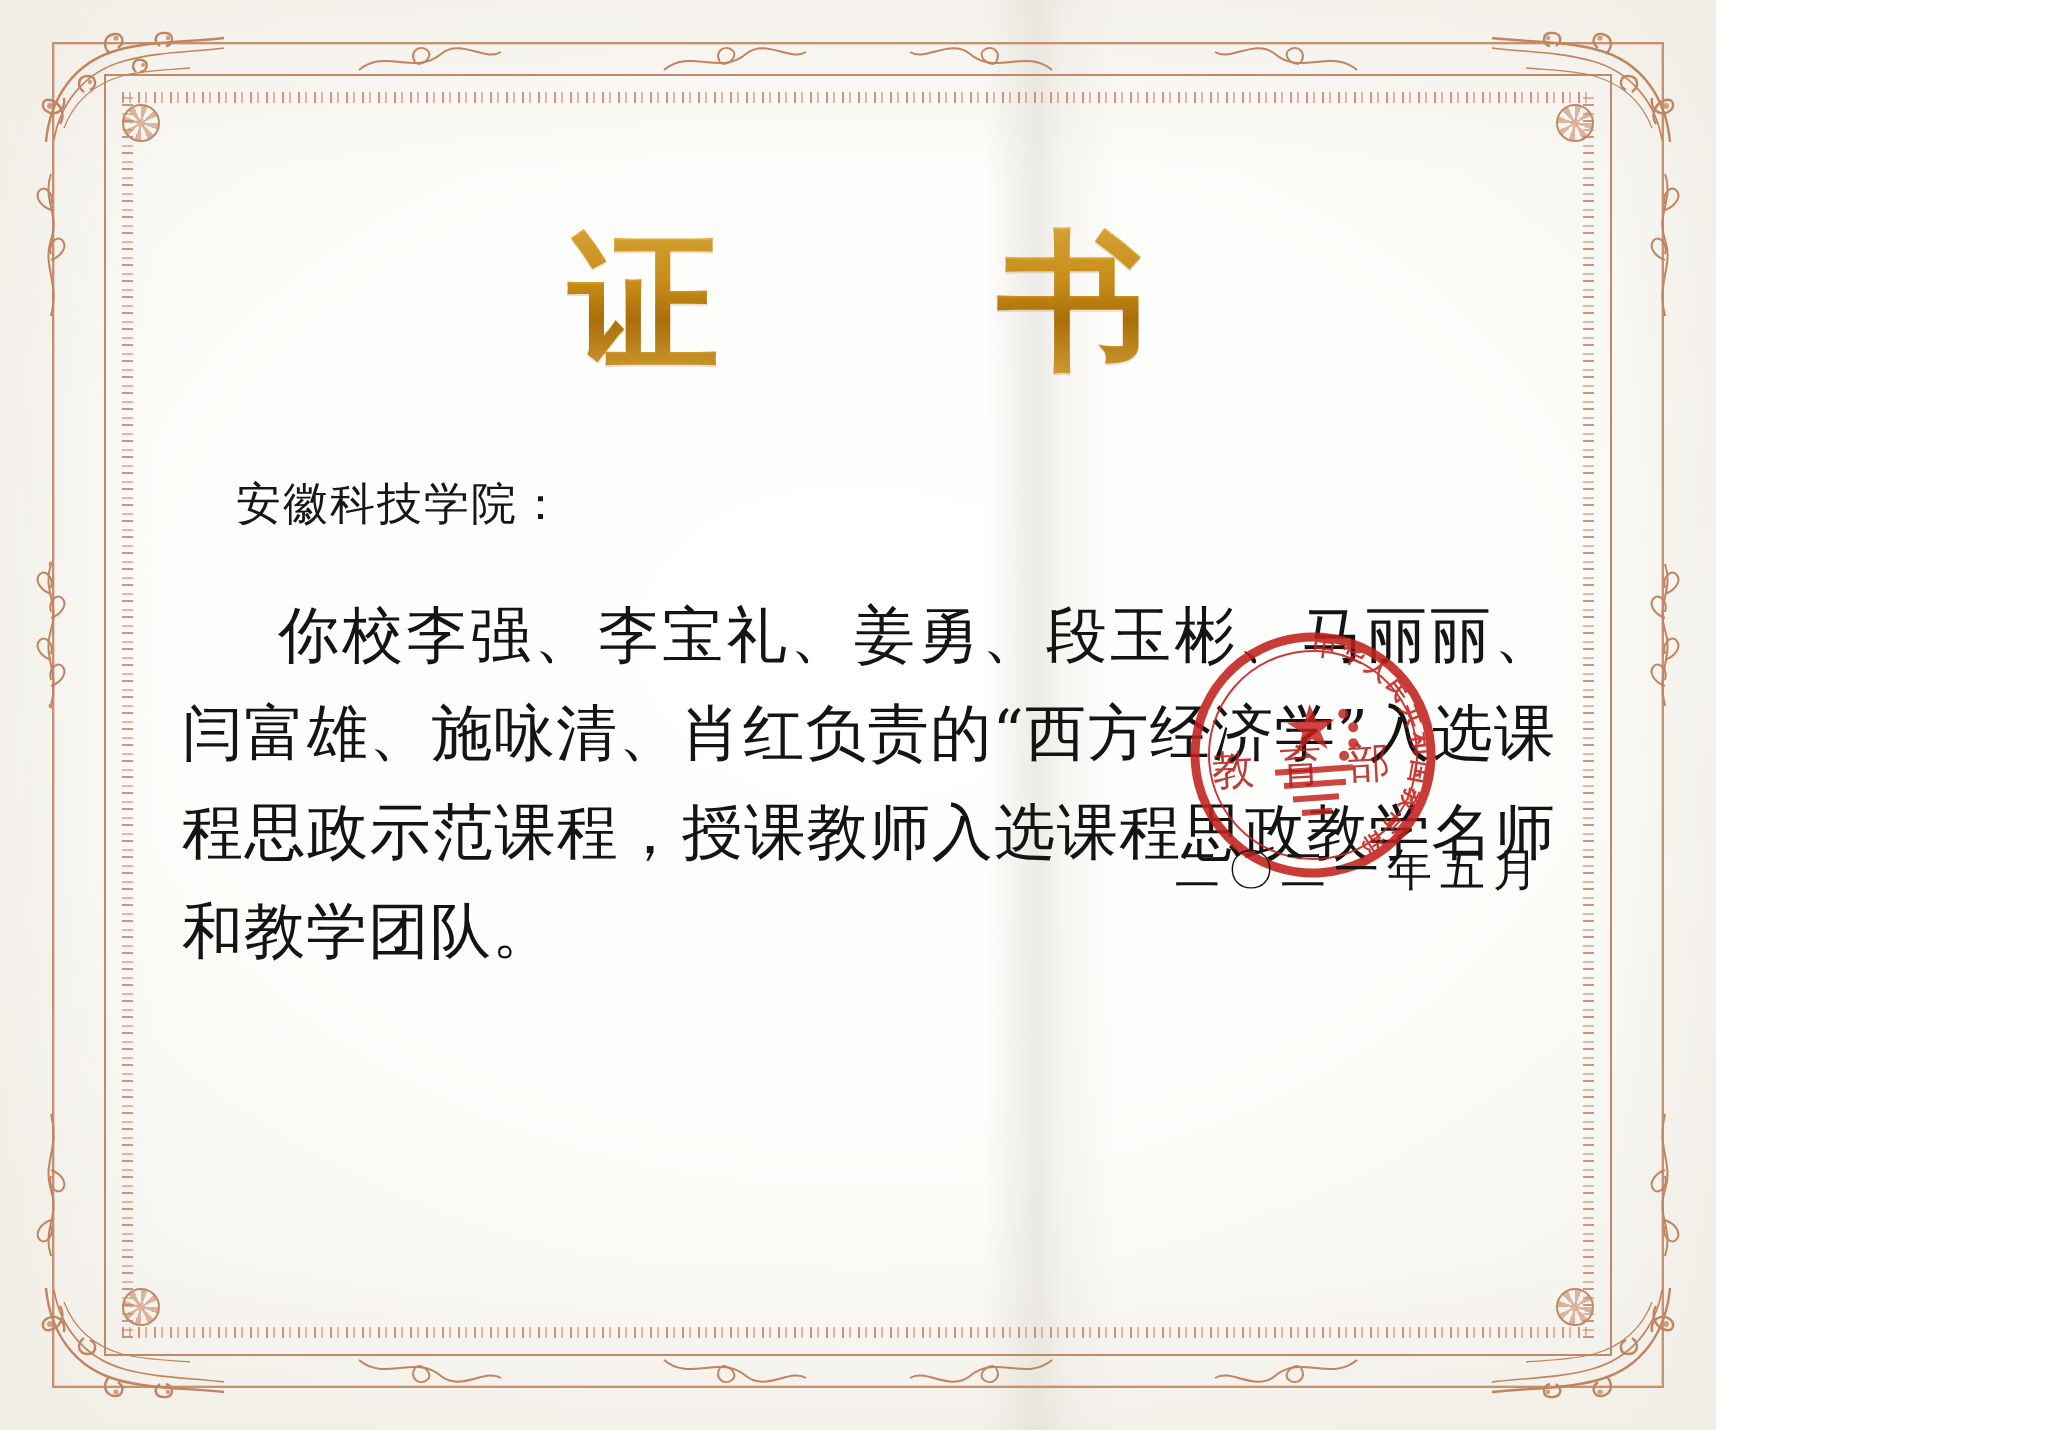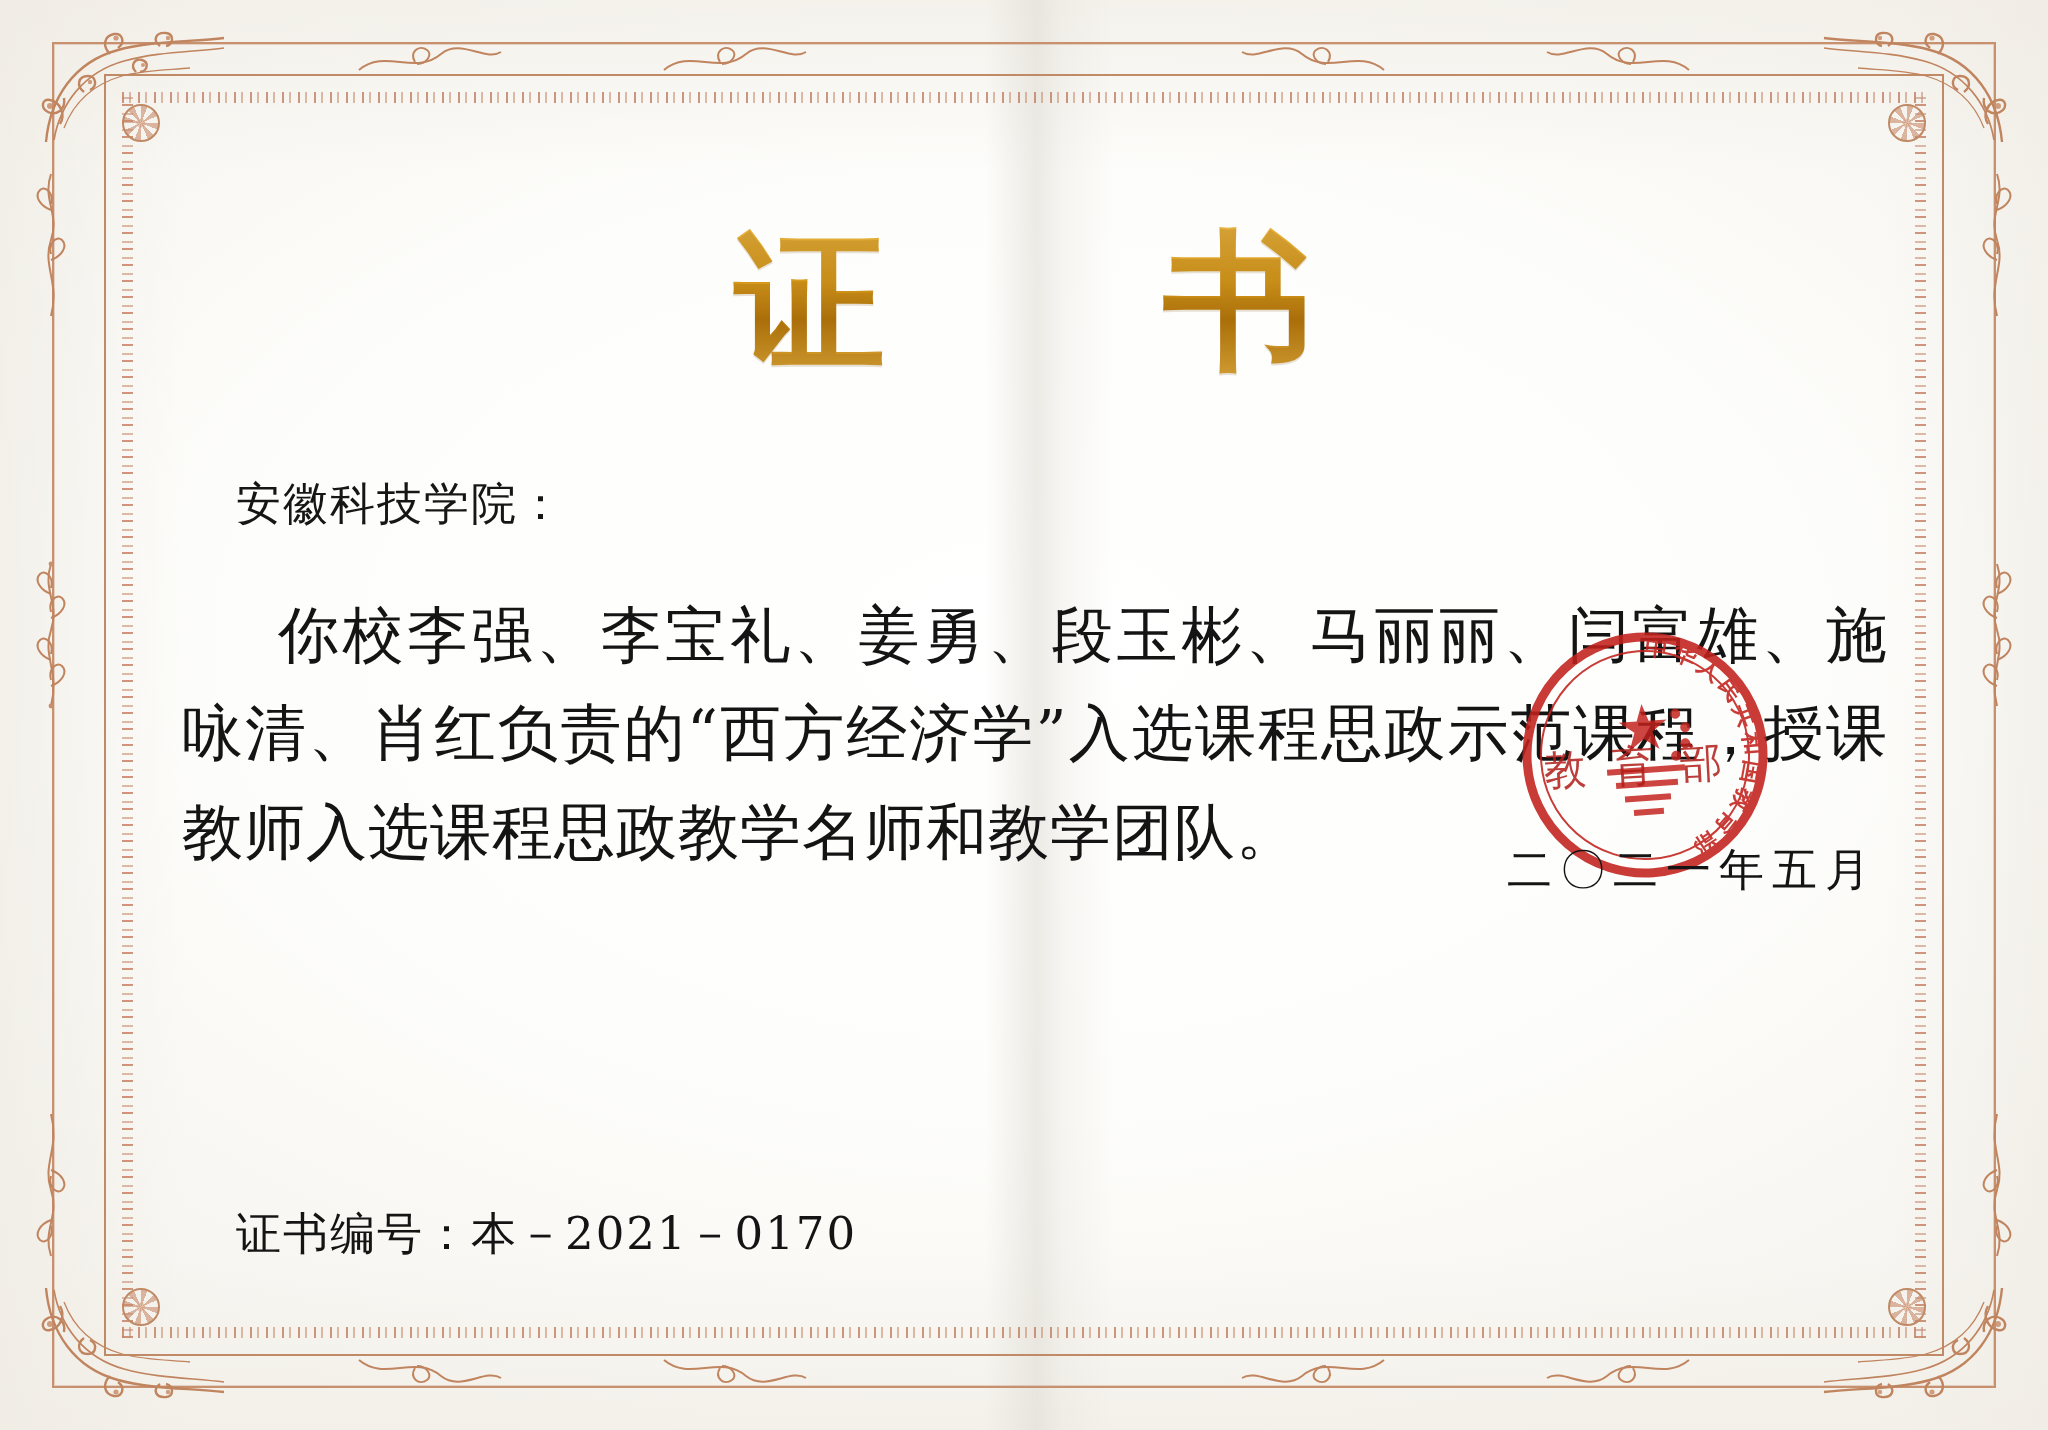--- a/index.html
+++ b/index.html
@@ -10,21 +10,21 @@
   body {
     width: 2048px;
     height: 1430px;
     font-family: "Liberation Serif", "DejaVu Serif", serif;
     overflow: hidden;
   }
 
   
   .certificate {
     position: relative;
-    width: 2048px;
+    width: 1716px;
     height: 1430px;
     background:
       radial-gradient(ellipse 70% 60% at 50% 45%, #ffffff 0%, #fdfdfb 55%, #f6f4ef 100%);
     box-sizing: border-box;
     overflow: hidden;
   }
 
   
   .paper-fold {
     position: absolute;
@@ -509,15 +509,14 @@
         </g>
         <text font-family="DejaVu Serif, serif" font-size="23" fill="#c2211c" font-weight="bold" letter-spacing="4">
           <textPath href="#sealArcOuter" startOffset="26%">中华人民共和国教育部</textPath>
         </text>
       </svg>
     </div>
     <div class="seal-overtext">教育部</div>
 
     <div class="date-line">二〇二一年五月</div>
 
-    <div class="serial">证书编号：本－2021－0170</div>
   </div>
 </div>
 
 </body></html>

